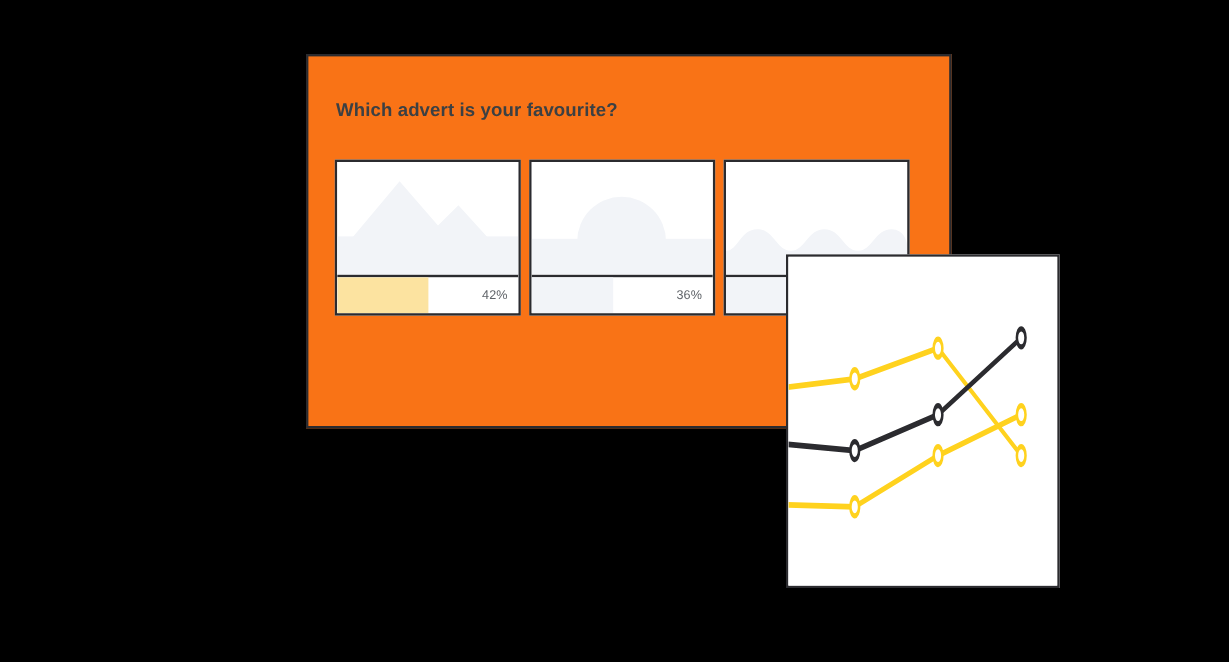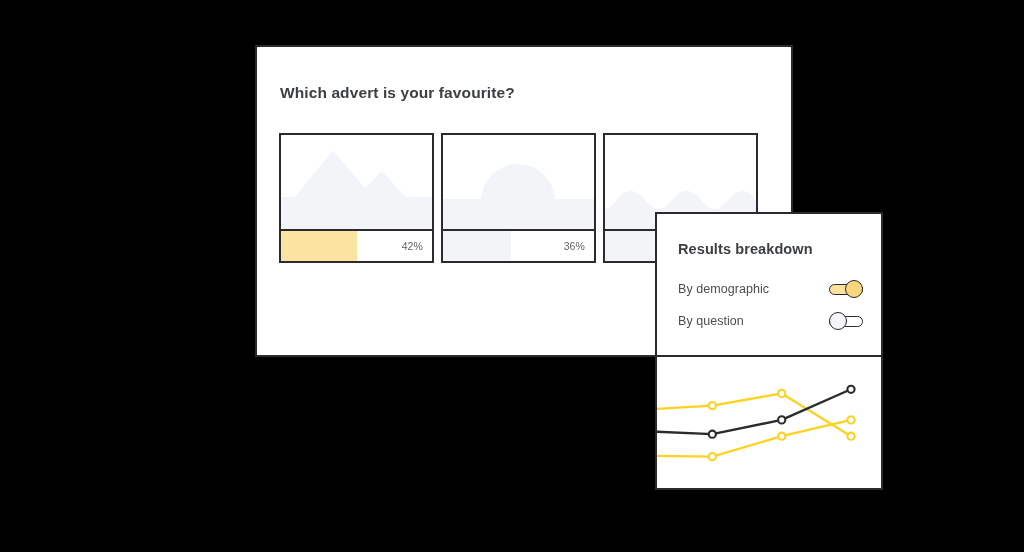--- a/index.html
+++ b/index.html
@@ -24,21 +24,21 @@
     height: 552px;
   }
 
   
   .survey-card {
     position: absolute;
     left: 255px;
     top: 45px;
     width: 538px;
     height: 312px;
-    background: #ffffff;
+    background: #f97316;
     border: 2px solid #2b2b2f;
     box-sizing: border-box;
   }
 
   .survey-title {
     position: absolute;
     left: 23px;
     top: 37px;
     font-size: 15.5px;
     font-weight: bold;
@@ -245,41 +245,20 @@
           <div class="advert-bar-fill" style="width:45%;background:#f2f4f8;"></div>
           <div class="advert-bar-pct"></div>
         </div>
       </div>
 
     </div>
   </div>
 
   <div class="results-panel">
 
-    <div class="results-head">
-
-      <div class="results-title">Results breakdown</div>
-
-      <div class="toggle-row row-1">
-        <span class="toggle-label">By demographic</span>
-        <span class="toggle on">
-          <span class="toggle-track" style="background:#fbe0a0;"></span>
-          <span class="toggle-knob" style="background:#fbd57b;"></span>
-        </span>
-      </div>
-
-      <div class="toggle-row row-2">
-        <span class="toggle-label">By question</span>
-        <span class="toggle off">
-          <span class="toggle-track" style="background:#ffffff;"></span>
-          <span class="toggle-knob" style="background:#f5f6f9;"></span>
-        </span>
-      </div>
-
-    </div>
 
     <div class="results-chart">
       <svg id="trend-svg" viewBox="0 0 224 131" preserveAspectRatio="none">
           <polyline points="-14.0,52.7 55.3,48.6 124.7,36.4 194.0,79.2" fill="none" stroke="#ffd21e" stroke-width="2.3" stroke-linecap="round" stroke-linejoin="round"></polyline>
           <polyline points="-14.0,74.1 55.3,77.2 124.7,62.9 194.0,32.3" fill="none" stroke="#2b2b2f" stroke-width="2.3" stroke-linecap="round" stroke-linejoin="round"></polyline>
           <polyline points="-14.0,98.6 55.3,99.6 124.7,79.2 194.0,62.9" fill="none" stroke="#ffd21e" stroke-width="2.3" stroke-linecap="round" stroke-linejoin="round"></polyline>
           <circle cx="55.3" cy="48.6" r="3.6" fill="#ffffff" stroke="#ffd21e" stroke-width="2.1"></circle>
           <circle cx="124.7" cy="36.4" r="3.6" fill="#ffffff" stroke="#ffd21e" stroke-width="2.1"></circle>
           <circle cx="194.0" cy="79.2" r="3.6" fill="#ffffff" stroke="#ffd21e" stroke-width="2.1"></circle>
           <circle cx="55.3" cy="77.2" r="3.6" fill="#ffffff" stroke="#2b2b2f" stroke-width="2.1"></circle>

